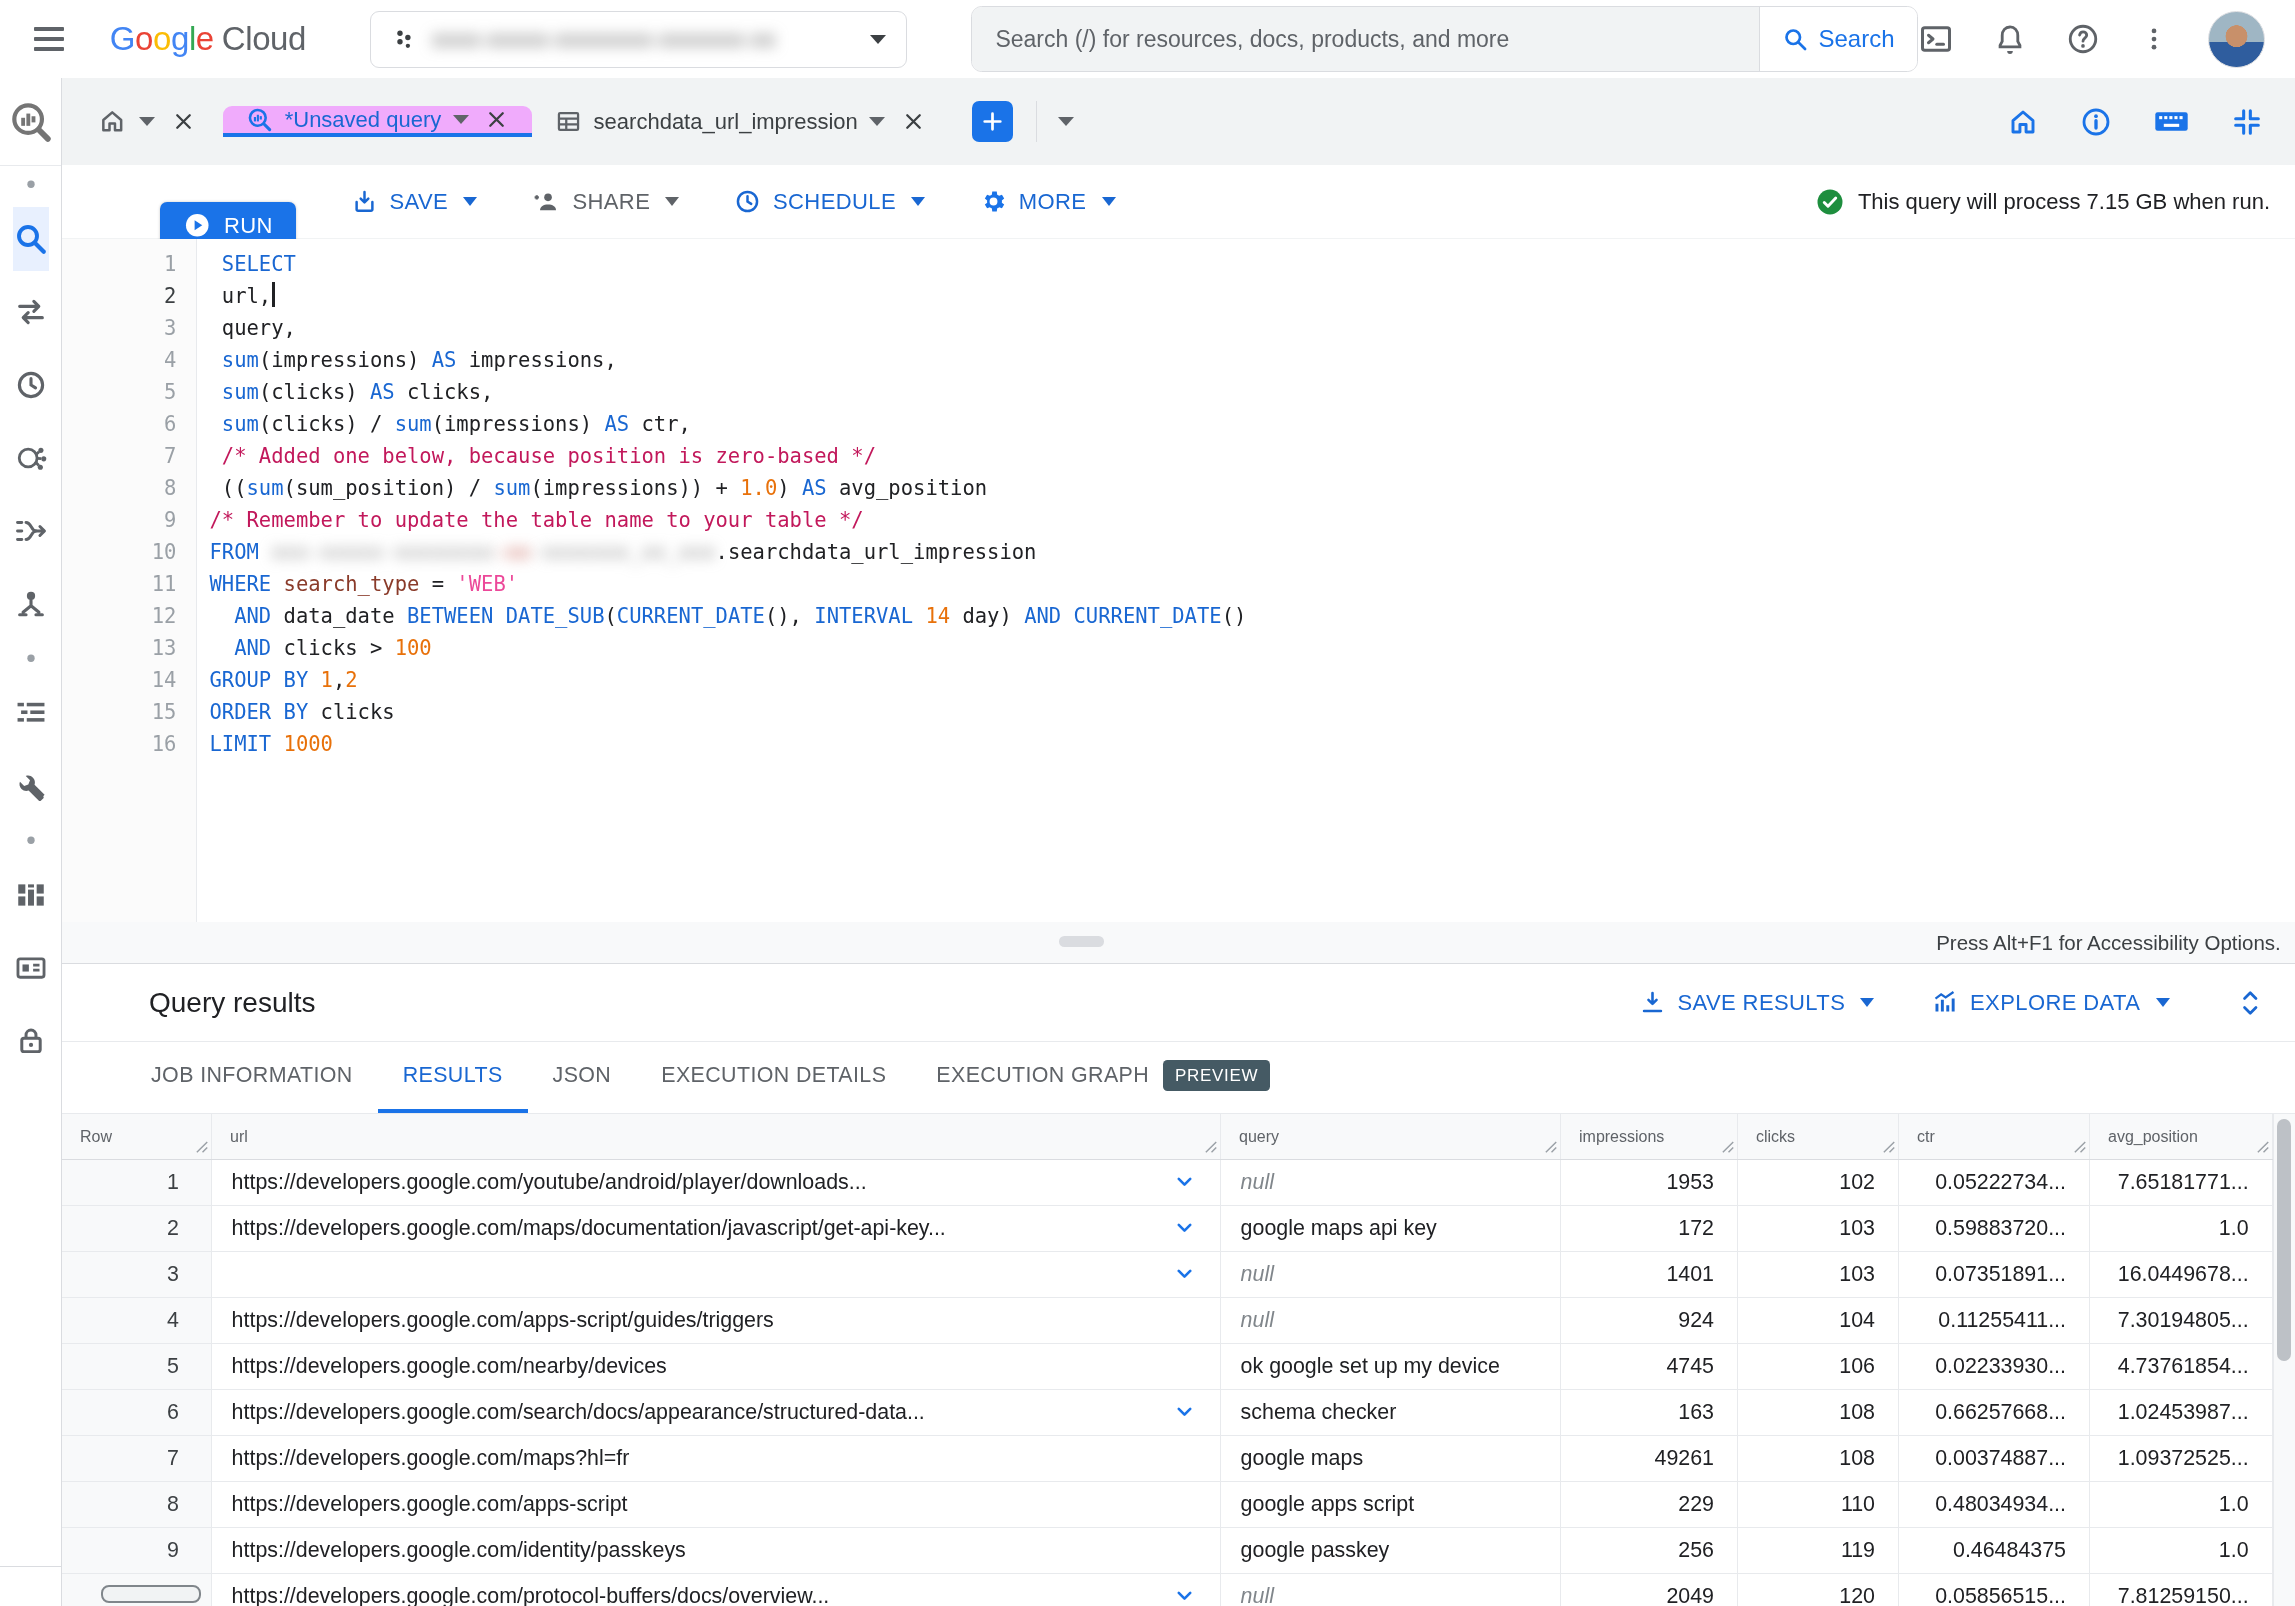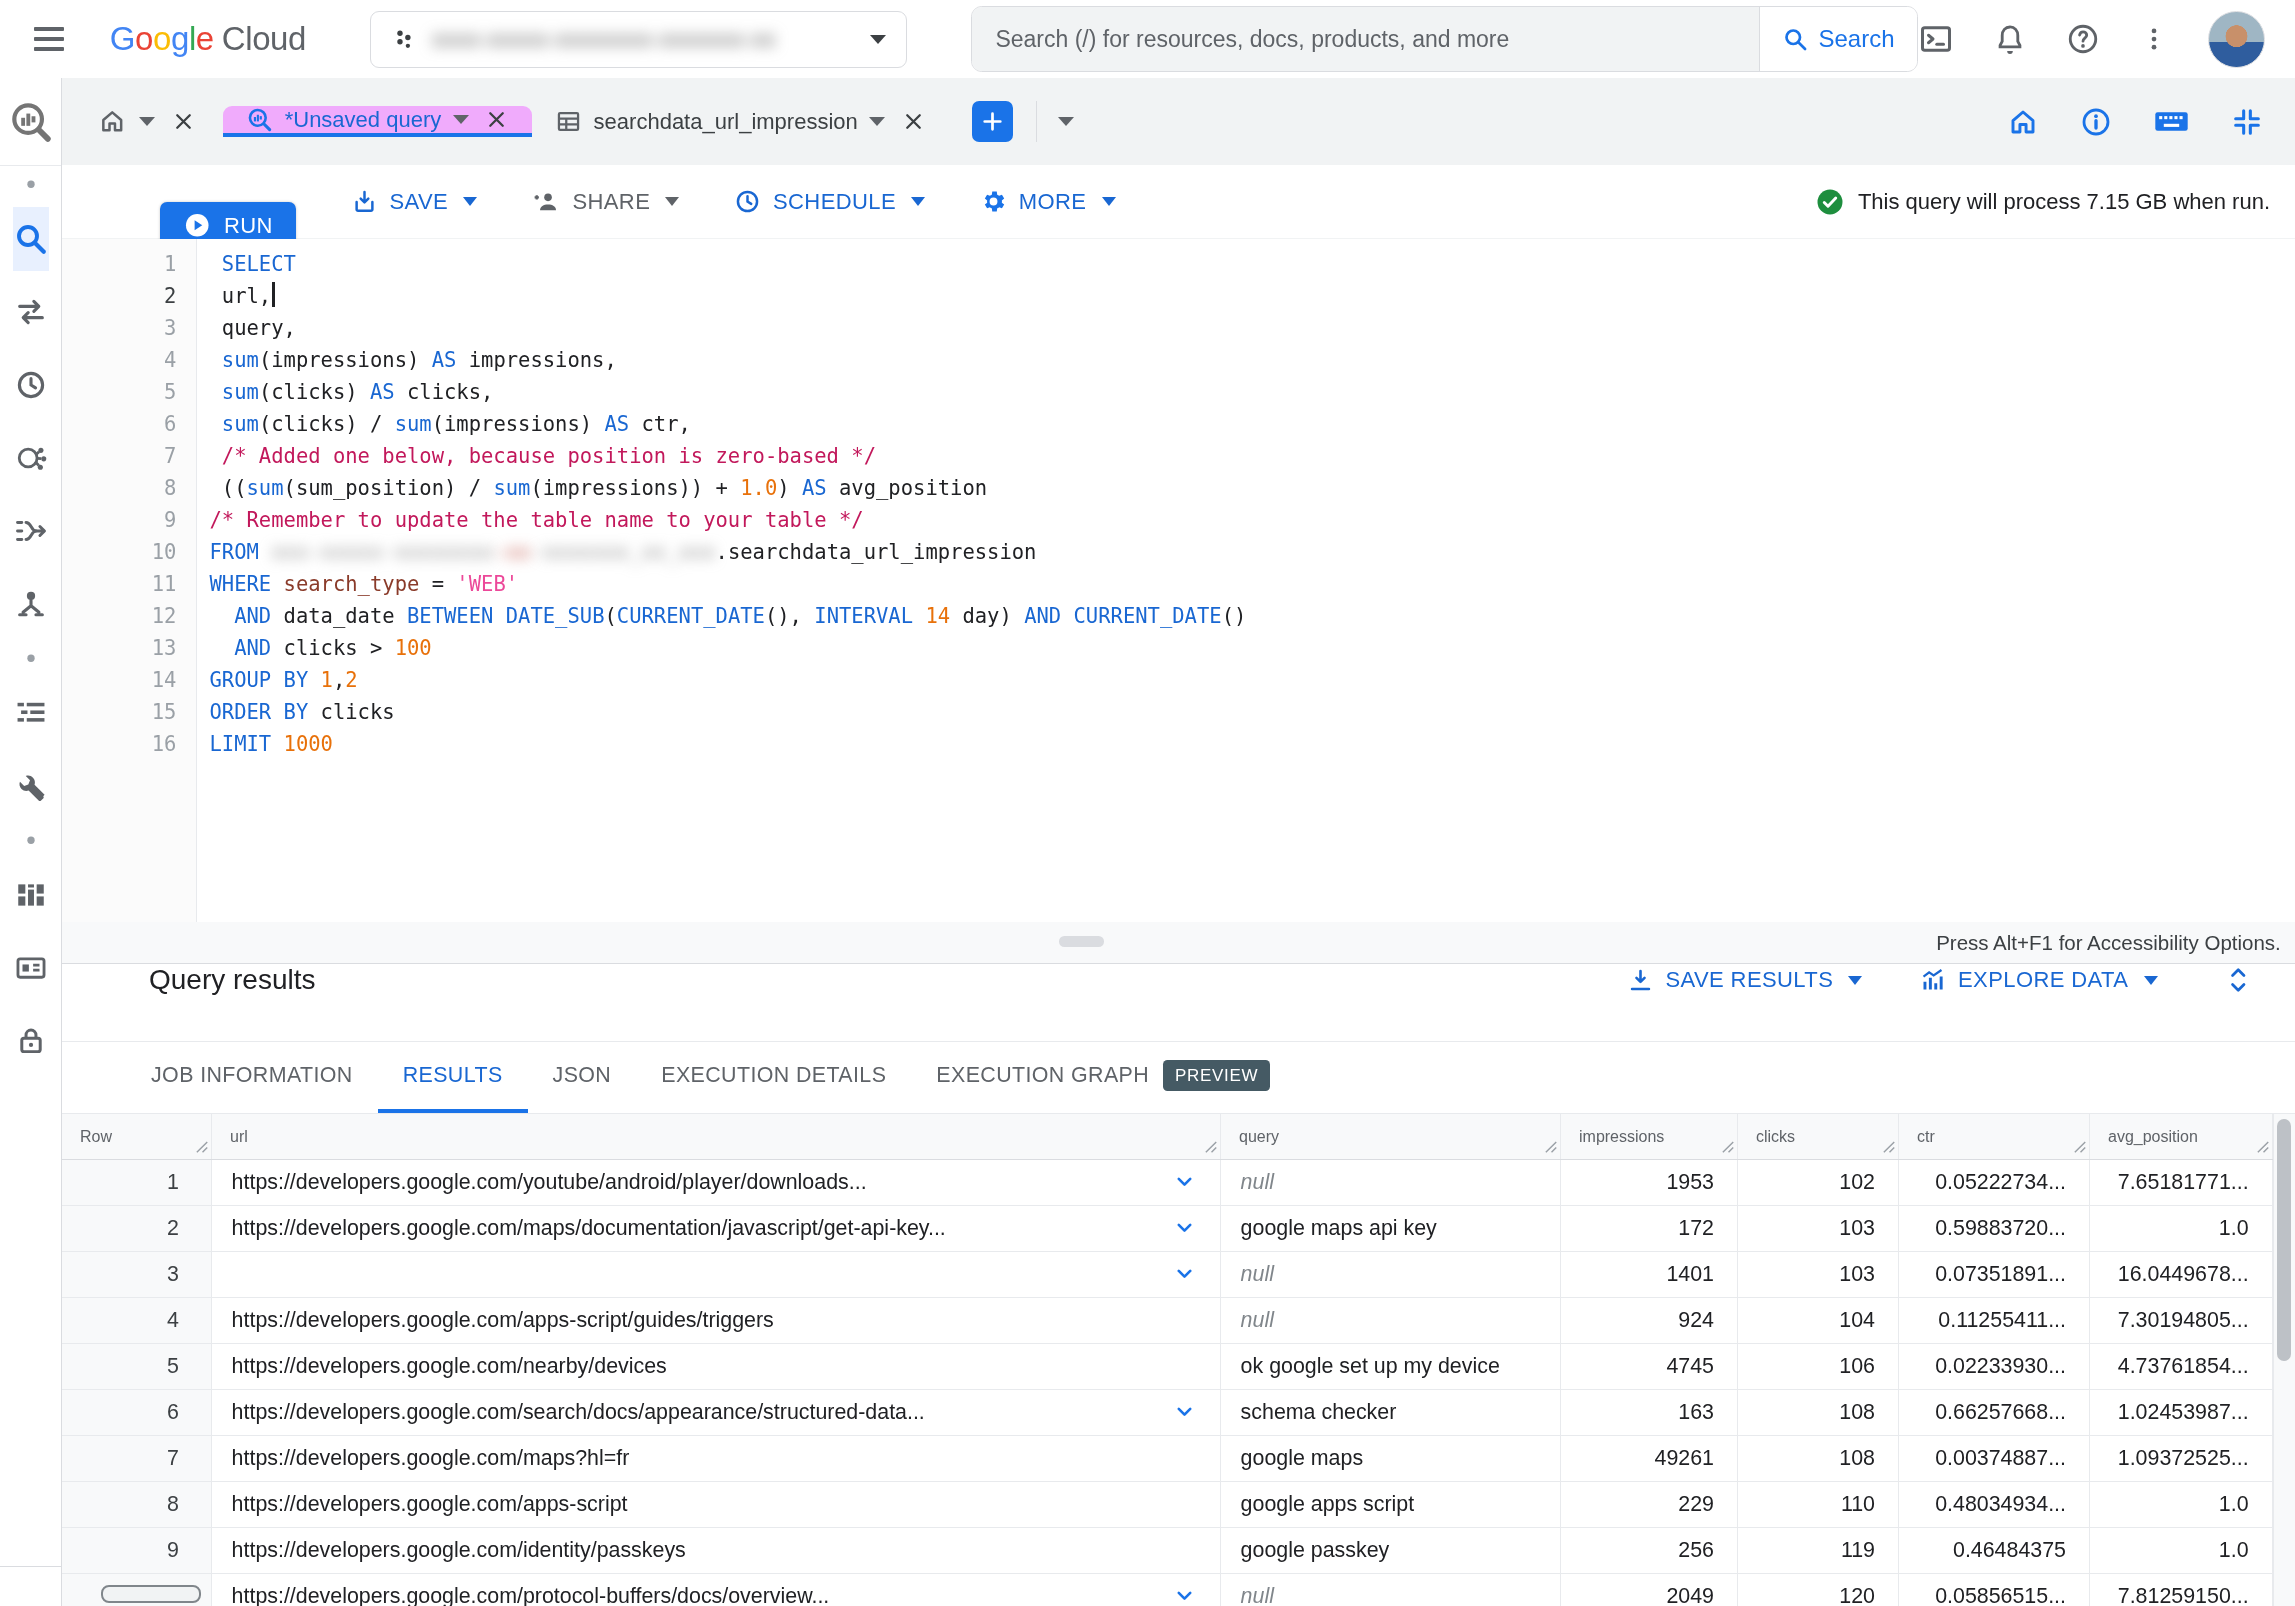--- a/index.html
+++ b/index.html
@@ -87,21 +87,21 @@
   .seg-blur2{color:#c0564a;filter:blur(6.2px);}
   .caret-bar{display:inline-block;width:2.7px;height:25px;background:#202124;vertical-align:-3.6px;margin-left:0.9px;}
 
   
   .resize-strip{height:41px;background:#f8f9fa;border-bottom:0.9px solid #dadce0;position:relative;display:flex;align-items:center;}
   .drag-handle{position:absolute;left:997px;top:14.2px;width:45px;height:10.7px;border-radius:5.3px;background:#dadce0;cursor:row-resize;}
   .a11y-note{margin-left:auto;margin-right:14.2px;font-size:20.5px;color:#3c4043;}
 
   
   .results{flex:1;display:flex;flex-direction:column;background:#fff;min-height:0;}
-  .results-head{height:77px;display:flex;align-items:flex-start;padding:0 43px 0 87px;border-bottom:0.9px solid #e8eaed;}
+  .results-head{height:77px;display:flex;align-items:center;padding:0 31px 0 87px;border-bottom:0.9px solid #e8eaed;}
   .results-title{font-size:28px;color:#202124;font-weight:400;}
   .res-actions{margin-left:auto;display:flex;align-items:center;gap:57px;}
   .res-action{display:flex;align-items:center;gap:11.6px;color:#1967d2;font-size:22px;font-weight:500;letter-spacing:0.4px;cursor:pointer;}
   .res-action .tcaret{width:0;height:0;border-left:7.1px solid transparent;border-right:7.1px solid transparent;border-top:9px solid #1967d2;margin-left:3.6px;}
   .res-expander{cursor:pointer;margin-left:9px;}
 
   .results-tabs{height:71px;display:flex;align-items:stretch;padding-left:64px;border-bottom:0.9px solid #e8eaed;}
   .rtab{display:flex;align-items:center;padding:0 25px;font-size:21.4px;font-weight:500;letter-spacing:0.4px;color:#5f6368;
         cursor:pointer;border-bottom:4.5px solid transparent;white-space:nowrap;}
   .rtab.active{color:#1967d2;border-bottom-color:#1a73e8;}

